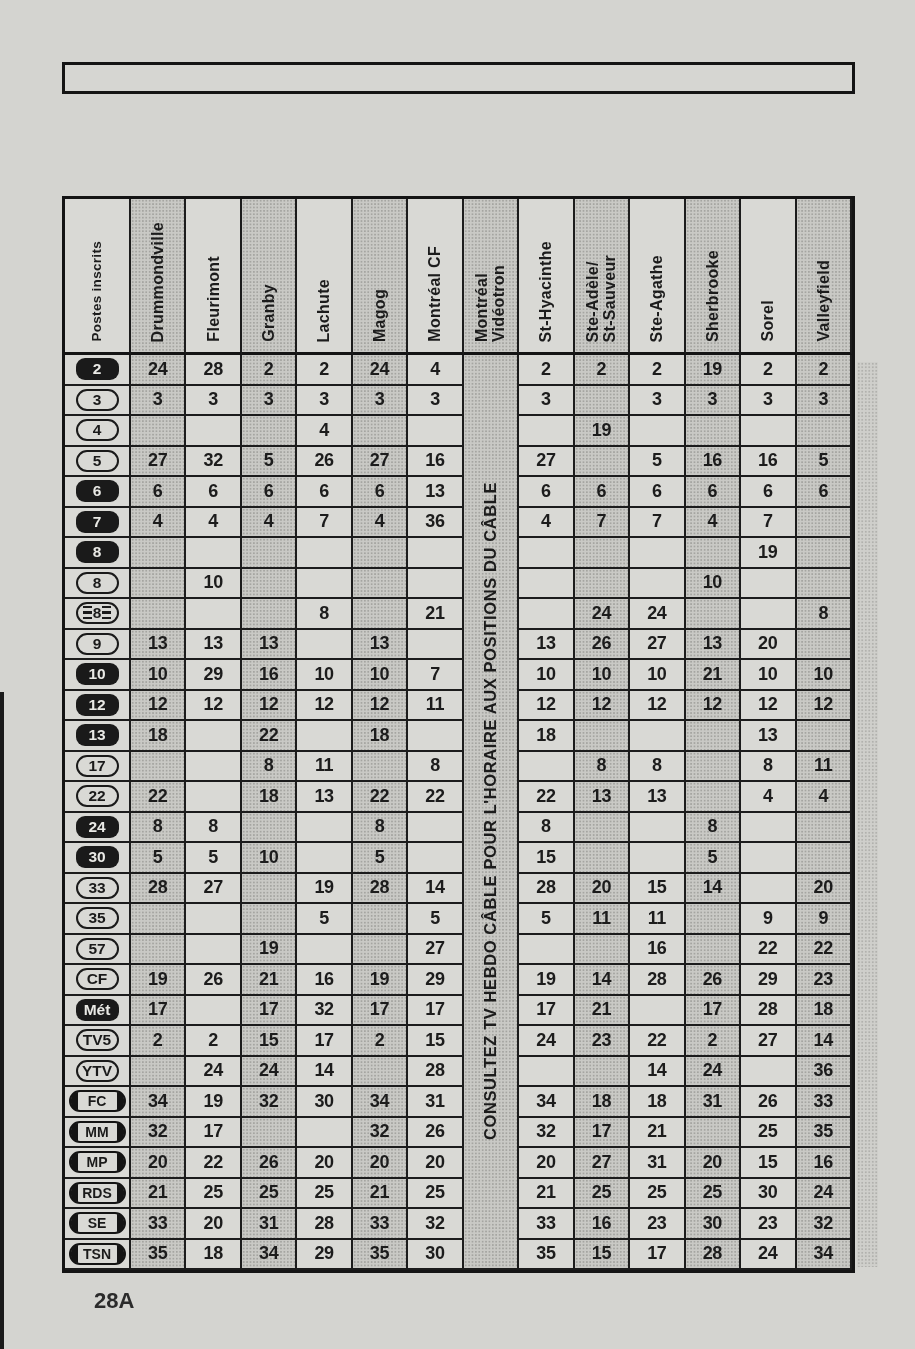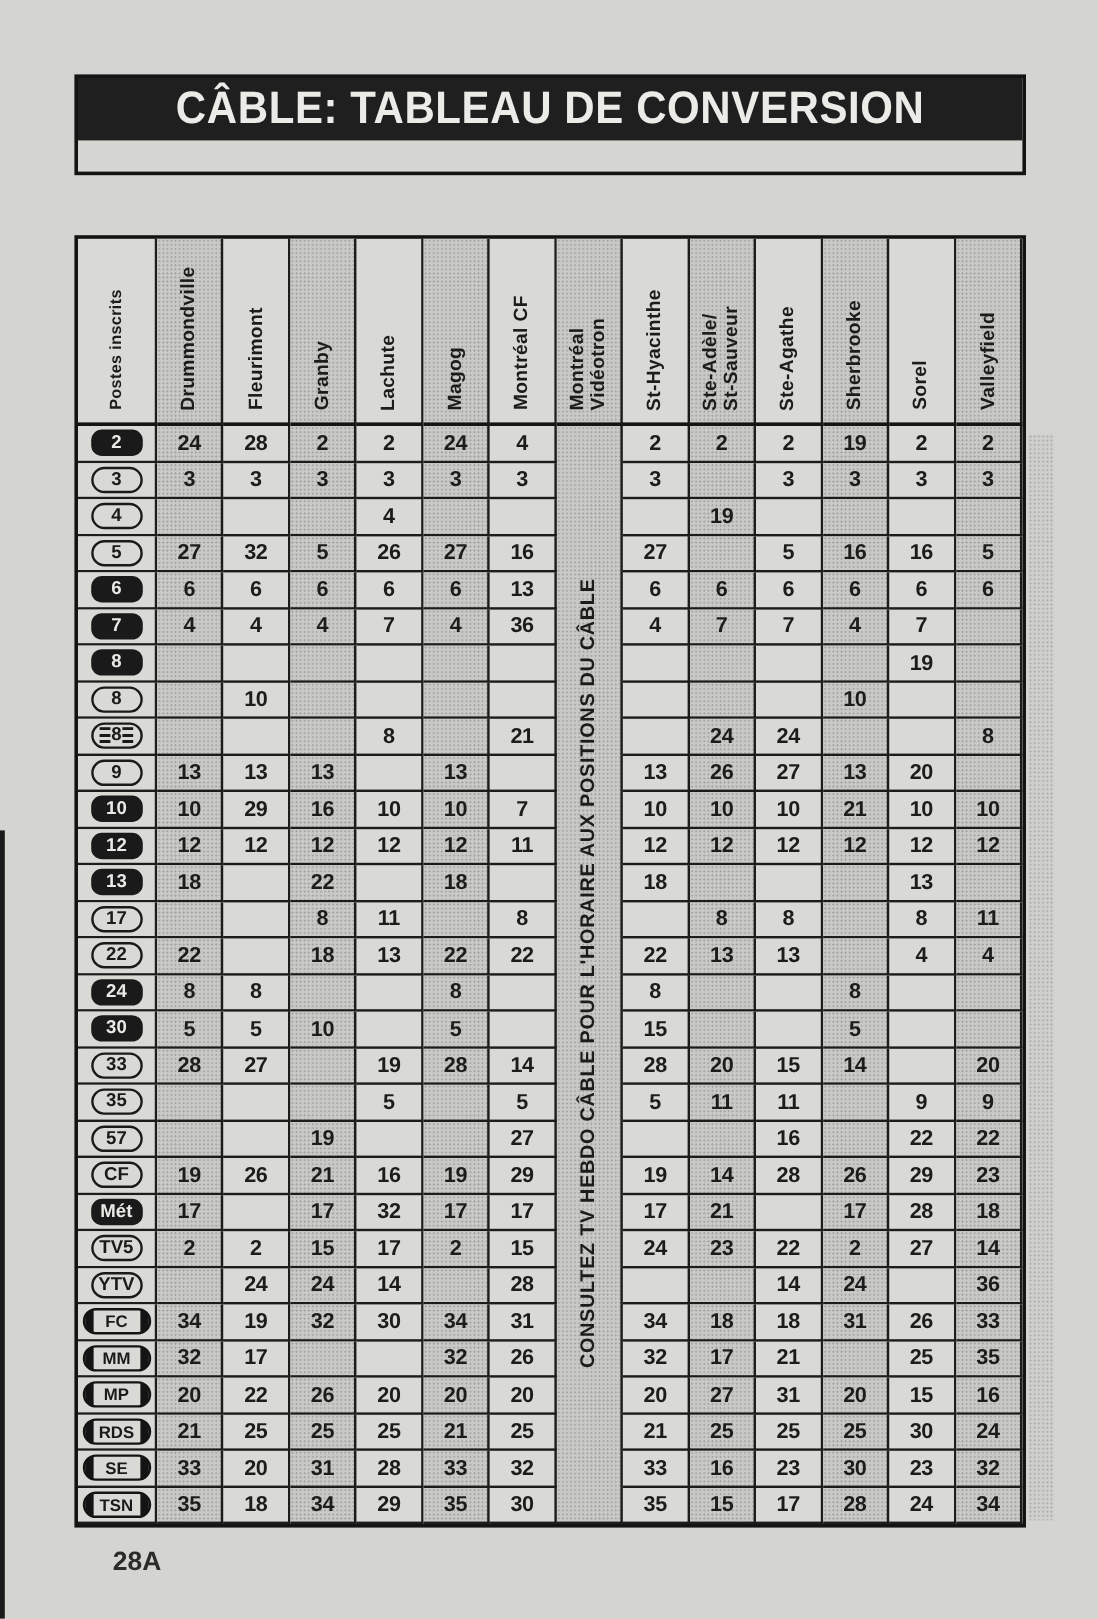--- a/index.html
+++ b/index.html
@@ -86,23 +86,20 @@
   .badge.pill::after{right:0;border-radius:0 9px 9px 0;}
   .page-number{position:absolute;left:94px;top:1288px;font-weight:bold;font-size:22px;color:#2b2b2b;}
 </style>
 </head>
 <body>
 
 <div class="edge-line"></div>
 <div class="halftone-strip"></div>
 
 <div class="banner">
-  <div class="title-bar">
-    <span>CÂBLE: TABLEAU DE CONVERSION</span>
-  </div>
   <div class="subtitle">
   </div>
 </div>
 
 <div class="conv-table">
   <div class="cell header-cell corner-cell">
     <span class="vtext">Postes inscrits</span>
   </div>
   <div class="cell videotron-cell shade">
     <span class="vtext">CONSULTEZ TV HEBDO CÂBLE POUR L'HORAIRE AUX POSITIONS DU CÂBLE</span>

